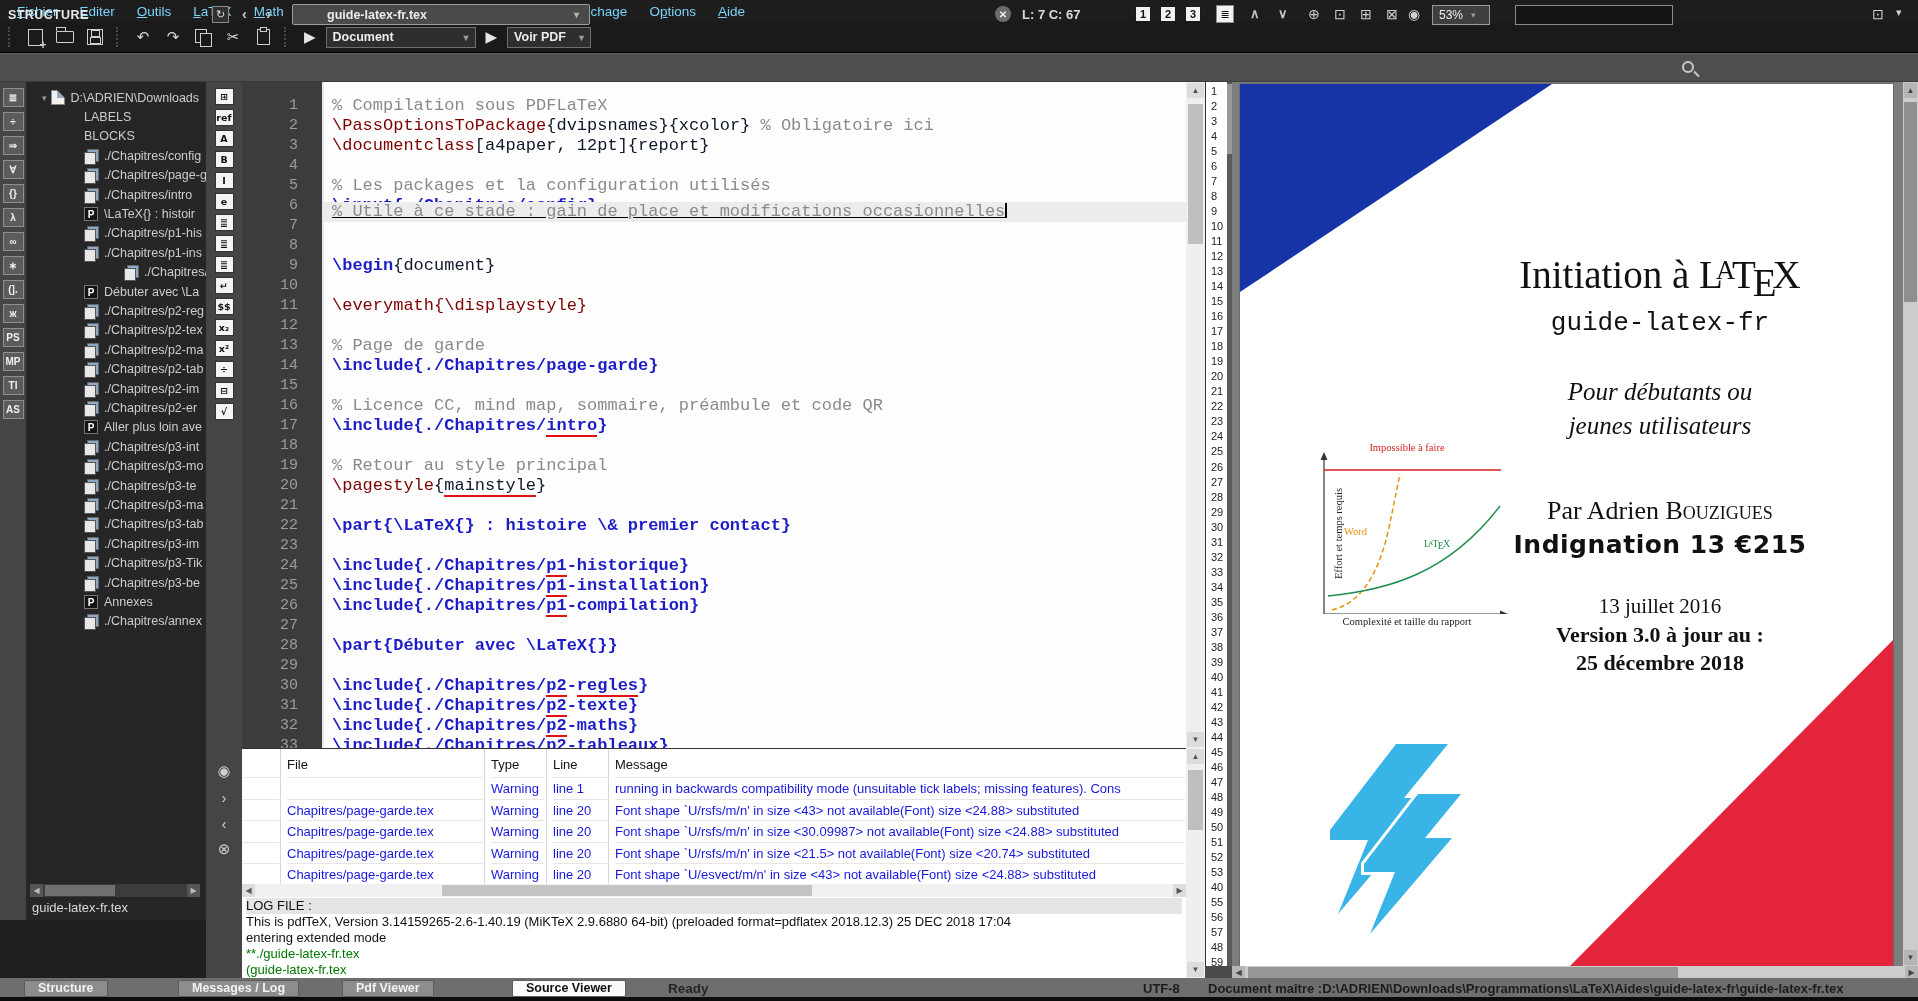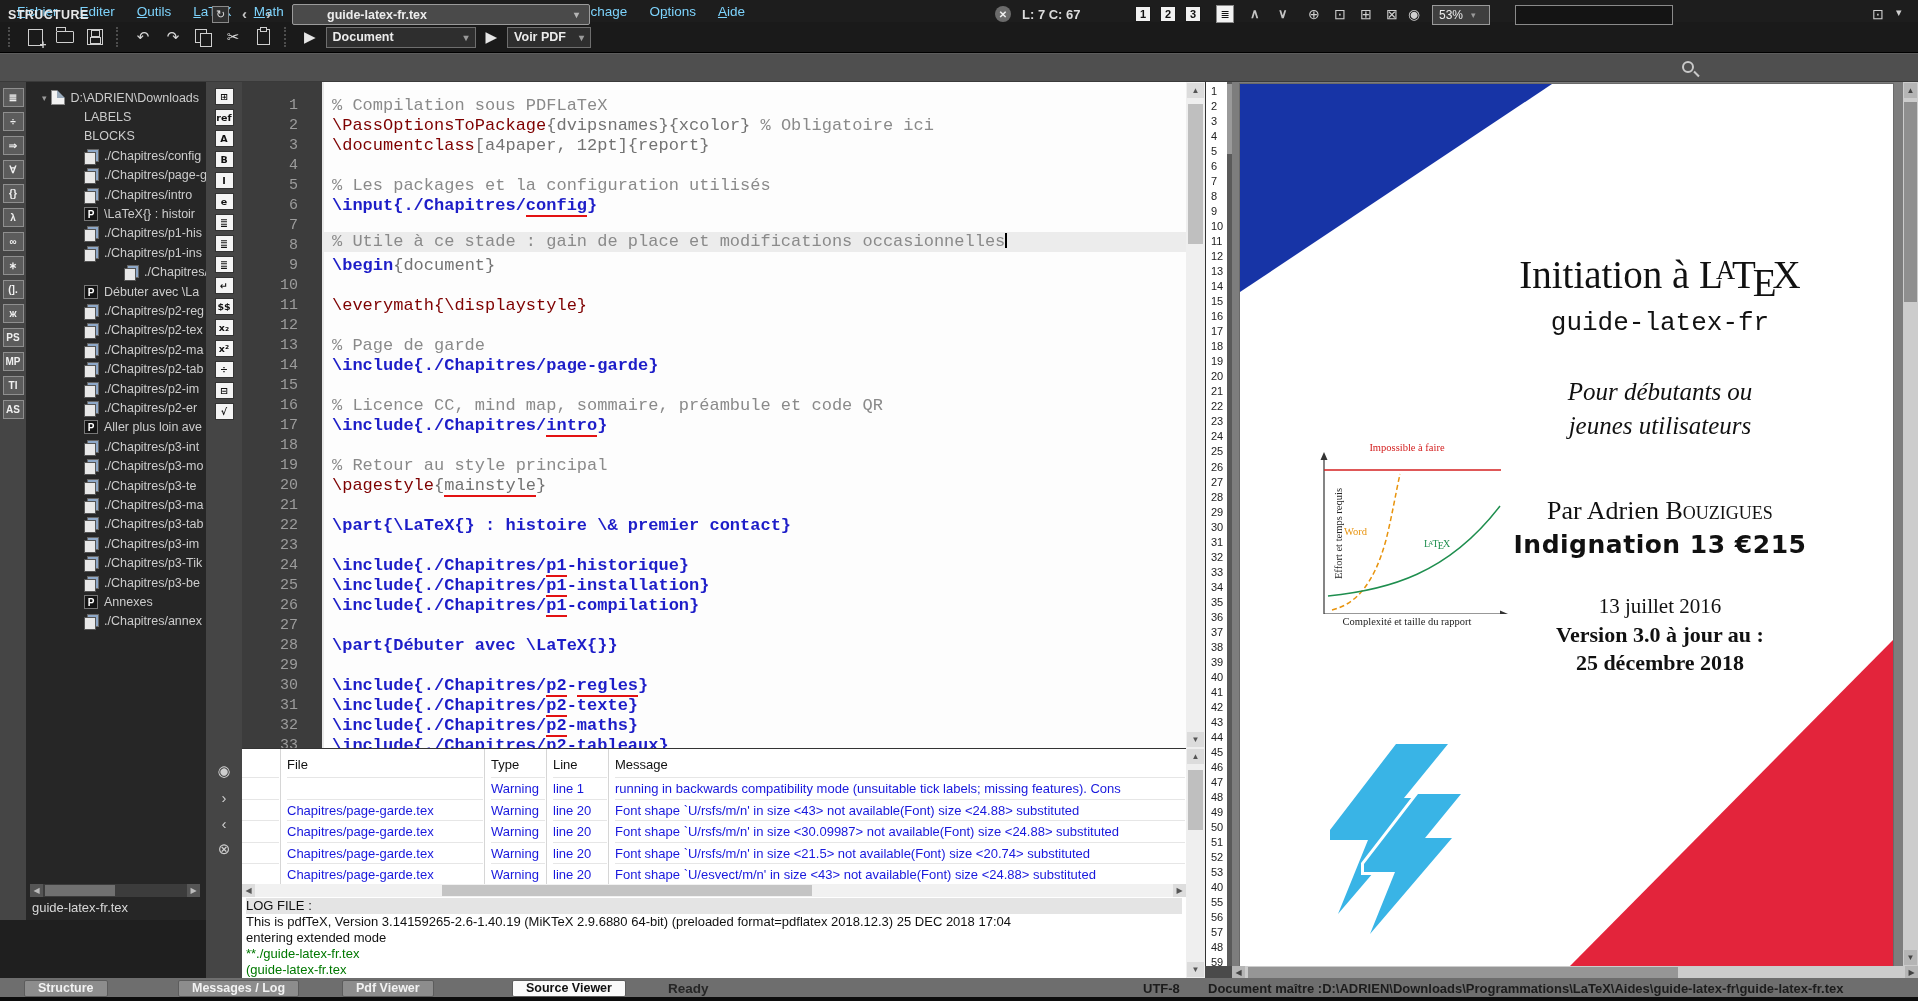--- a/index.html
+++ b/index.html
@@ -95,21 +95,21 @@
   
   #gutter { left:242px; top:82px; width:80px; height:666px; background:#3c3c3c; overflow:hidden; }
   .gnum { position:absolute; right:24px; height:20px; line-height:20px; color:#9c9c9c;
     font-family:"Liberation Mono","DejaVu Sans Mono",monospace; font-size:15px; }
   #codearea { left:322px; top:82px; width:864px; height:666px; background:#fdfdfd; overflow:hidden;
     border-left:2px solid #e9e9e9; }
   .cline { position:absolute; left:0; width:100%; height:20px; line-height:20px; padding-left:8px;
     font-family:"Liberation Mono","DejaVu Sans Mono",monospace; font-size:17px; white-space:pre; }
   .cline.cur { background:#ececec; }
   .tk-c { color:#8a8a8a; } .tk-k { color:#7e0000; }
-  .tk-s { color:#1d1dc8; font-weight:bold; } .tk-p { color:#737373; }
+  .tk-s { color:#1d1dc8; font-weight:bold; } .tk-p { color:#0f172a; }
   .tk-e { border-bottom:2px solid #e31212; }
   .caret { display:inline-block; width:2px; height:15px; background:#000; vertical-align:-2px; }
 
   .vscroll { width:19px; background:#efefef; }
   .vscroll .va { position:absolute; left:1px; width:17px; height:15px; background:#dcdcdc; color:#555;
     font-size:8px; display:flex; align-items:center; justify-content:center; }
   .vscroll .vt { position:absolute; left:2px; width:15px; background:#bfbfbf; }
 
   
   #msgtable { left:242px; top:748px; width:944px; height:136px; background:#fff; overflow:hidden;
@@ -463,21 +463,21 @@
     <div class="gnum" style="top: 634px;">32</div>
     <div class="gnum" style="top: 654px;">33</div>
   </div>
 <div class="abs" id="codearea">
     <div class="cline" style="top: 14px;"><span class="tk-c">% Compilation sous PDFLaTeX</span></div>
     <div class="cline" style="top: 34px;"><span class="tk-k">\PassOptionsToPackage</span><span class="tk-p">{dvipsnames}{xcolor}</span><span class="tk-c"> % Obligatoire ici</span></div>
     <div class="cline" style="top: 54px;"><span class="tk-k">\documentclass</span><span class="tk-p">[a4paper, 12pt]{report}</span></div>
     <div class="cline" style="top: 74px;"></div>
     <div class="cline" style="top: 94px;"><span class="tk-c">% Les packages et la configuration utilisés</span></div>
     <div class="cline" style="top: 114px;"><span class="tk-s">\input{./Chapitres/</span><span class="tk-s tk-e">config</span><span class="tk-s">}</span></div>
-    <div class="cline cur" style="top: 150px;"><span class="tk-c">% Utile à ce stade : gain de place et modifications occasionnelles</span><span class="caret"></span></div>
+    <div class="cline cur" style="top: 120px; text-decoration: underline;"><span class="tk-c">% Utile à ce stade : gain de place et modifications occasionnelles</span><span class="caret"></span></div>
     <div class="cline" style="top: 154px;"></div>
     <div class="cline" style="top: 174px;"><span class="tk-s">\begin</span><span class="tk-p">{document}</span></div>
     <div class="cline" style="top: 194px;"></div>
     <div class="cline" style="top: 214px;"><span class="tk-k">\everymath{\displaystyle}</span></div>
     <div class="cline" style="top: 234px;"></div>
     <div class="cline" style="top: 254px;"><span class="tk-c">% Page de garde</span></div>
     <div class="cline" style="top: 274px;"><span class="tk-s">\include{./Chapitres/page-garde}</span></div>
     <div class="cline" style="top: 294px;"></div>
     <div class="cline" style="top: 314px;"><span class="tk-c">% Licence CC, mind map, sommaire, préambule et code QR</span></div>
     <div class="cline" style="top: 334px;"><span class="tk-s">\include{./Chapitres/</span><span class="tk-s tk-e">intro</span><span class="tk-s">}</span></div>

